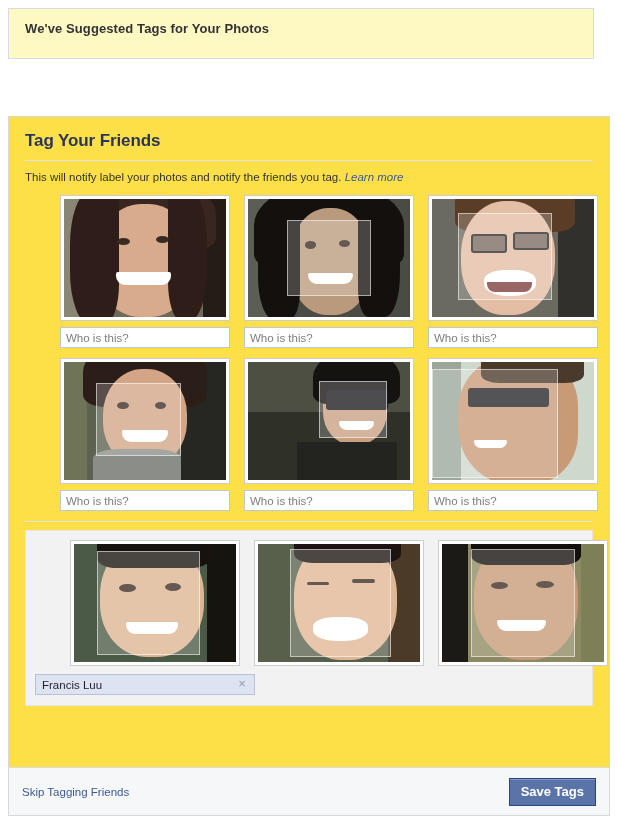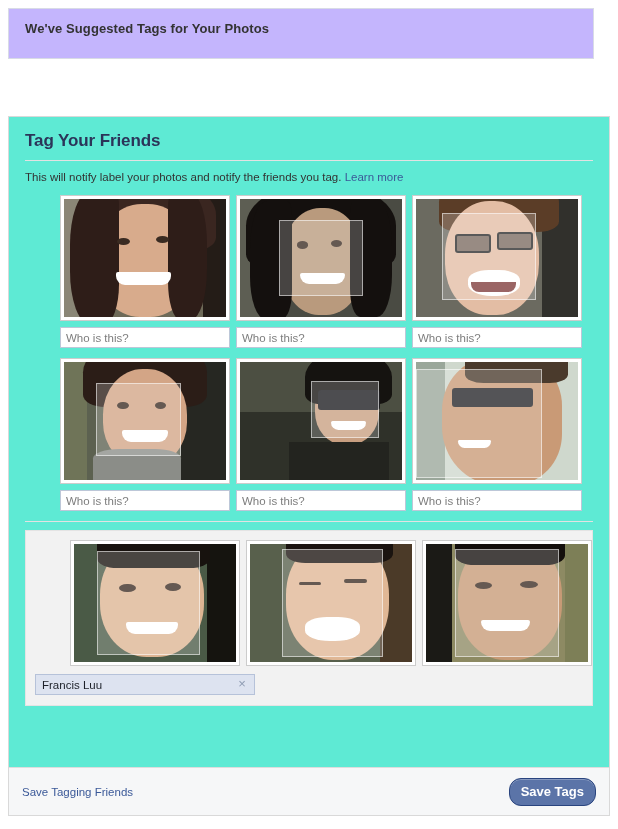--- a/index.html
+++ b/index.html
@@ -17,21 +17,21 @@
     -webkit-font-smoothing: antialiased;
   }
 
   
   .banner {
     position: absolute;
     left: 8px;
     top: 8px;
     width: 586px;
     box-sizing: border-box;
-    background: #c4b5fd;
+    background: #fef9c3;
     border: 1px solid #d8dbe6;
     padding: 12px 16px 14px 16px;
   }
   .banner-title {
     font-size: 13px;
     font-weight: bold;
     color: #333333;
     margin: 0 0 8px 0;
     letter-spacing: 0.1px;
   }
@@ -44,21 +44,21 @@
   }
 
   
   .card {
     position: absolute;
     left: 8px;
     top: 116px;
     width: 602px;
     height: 700px;
     box-sizing: border-box;
-    background: #5eead4;
+    background: #fde047;
     border: 1px solid #d9d9d9;
   }
   .card-header {
     padding: 14px 16px 0 16px;
   }
   .card-title {
     font-size: 17px;
     font-weight: bold;
     color: #2b3559;
     margin: 0 0 9px 0;
@@ -71,29 +71,30 @@
   }
   .card-sub {
     font-size: 11.5px;
     color: #333333;
     padding: 10px 16px 0 16px;
     margin: 0;
   }
   .learn-more {
     color: #3b5998;
     text-decoration: none;
+    font-style: italic;
   }
 
   
   .grid-area {
     padding: 12px 16px 0 16px;
   }
   .photo-row {
     display: flex;
-    gap: 6px;
+    gap: 14px;
     margin-bottom: 10px;
     padding-left: 35px;
   }
   .cell { width: 170px; }
   .thumb {
     width: 170px;
     height: 126px;
     box-sizing: border-box;
     border: 1px solid #cccccc;
     padding: 3px;
@@ -195,21 +196,21 @@
   .save-btn {
     background: #5b74a8;
     border: 1px solid #29447e;
     box-shadow: inset 0 1px 0 rgba(255,255,255,0.28);
     color: #ffffff;
     font-family: "Liberation Sans", sans-serif;
     font-size: 13px;
     font-weight: bold;
     padding: 5px 11px 6px 11px;
     cursor: pointer;
-    border-radius: 12px;
+    border-radius: 0;
   }
 
   
   .ph { position: absolute; inset: 0; }
   .ph .bg { position: absolute; inset: 0; }
   .ph .strip-l { position: absolute; left: 0; top: 0; bottom: 0; }
   .ph .strip-r { position: absolute; right: 0; top: 0; bottom: 0; }
   .ph .head {
     position: absolute;
     border-radius: 47% 47% 45% 45%;
@@ -438,17 +439,17 @@
 
     </div>
 
     <div class="named-wrap">
       <input class="named-input" type="text" value="Francis Luu" style="">
       <span class="clear-x">×</span>
     </div>
   </div>
 
   <div class="footer">
-    <a href="#" class="skip-link">Save Tagging Friends</a>
+    <a href="#" class="skip-link">Skip Tagging Friends</a>
     <button class="save-btn">Save Tags</button>
   </div>
 
 </div>
 
 </body></html>

